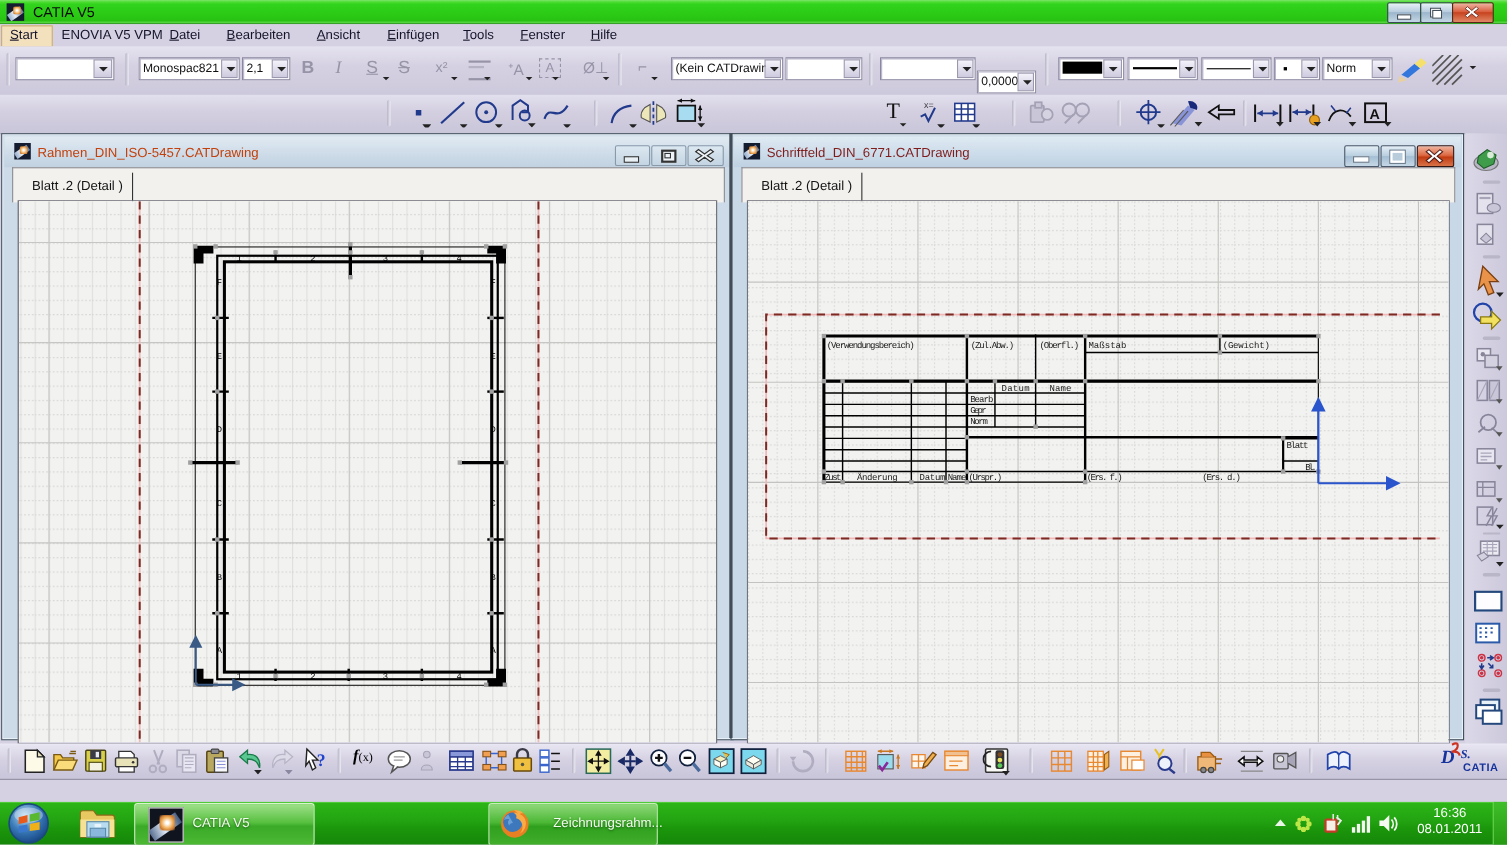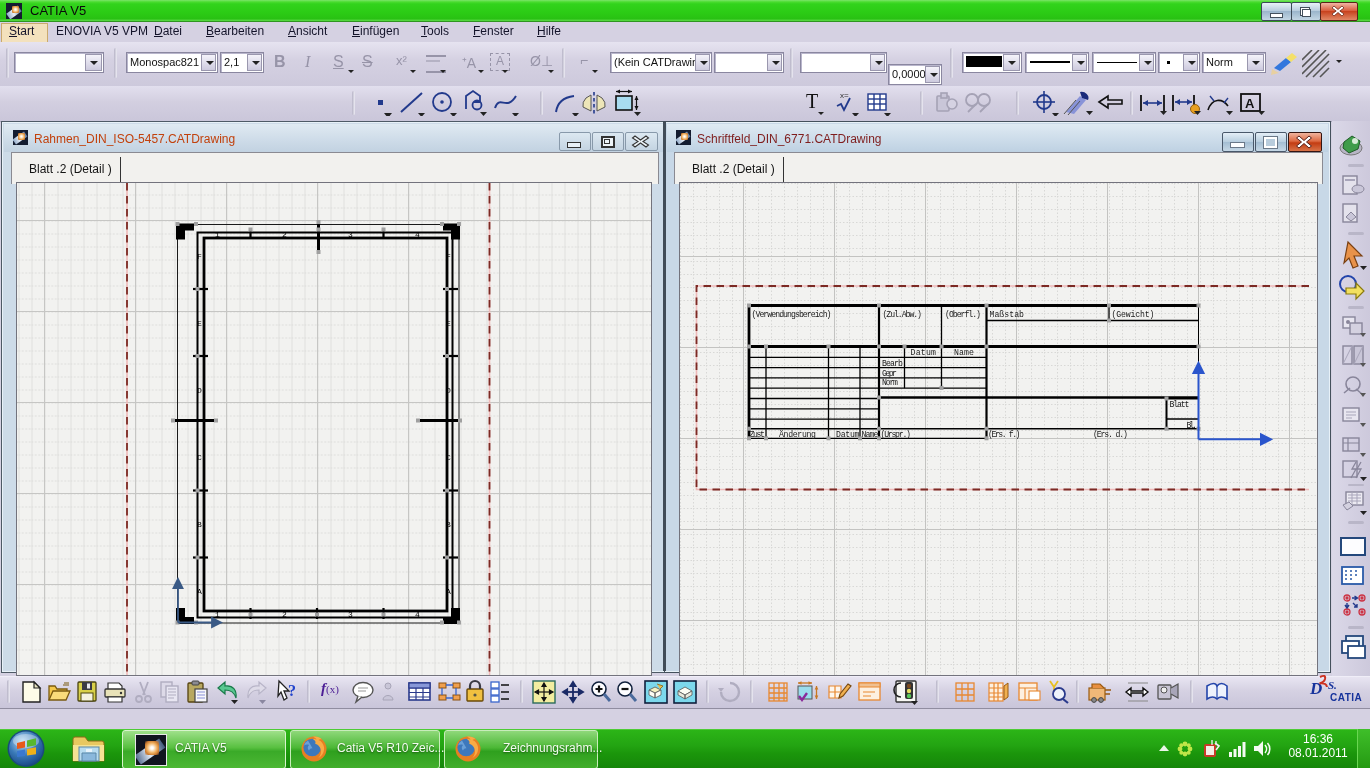--- a/index.html
+++ b/index.html
@@ -823,21 +823,21 @@
   <path d="M21 8 l-7 -6 v4 c-8 -1 -12 4 -11 12 c2 -6 5 -8 11 -8 v4 Z" fill="#dedbe8" stroke="#b8b5c8" stroke-width="1.2"></path>
   <path d="M14 20 h7 l-3.5 4 Z" fill="#8a87a0"></path>
 </svg>
 
 <svg class="abs" style="left:275px;top:679px;" width="26" height="26" viewBox="0 0 26 26">
   <path d="M4 2 L14 12 L9 12 L12 19 L9 21 L6 13 L3 17 Z" fill="#fff" stroke="#222" stroke-width="1.3"></path>
   <text x="13" y="17" font-size="16" font-weight="bold" fill="#2244cc" font-family="Liberation Serif">?</text>
 </svg>
 <div class="sep" style="left:307px;top:680px;height:23px;"></div>
 
-<div class="abs" style="left:321px;top:680px;font-size:15px;color:#4c1d95;font-family:'Liberation Serif',serif;"><i><b>f</b></i><span style="font-size:11px;">(x)</span></div>
+<div class="abs" style="left:321px;top:680px;font-size:15px;color:#000000;font-family:'Liberation Serif',serif;"><i><b>f</b></i><span style="font-size:11px;">(x)</span></div>
 
 <svg class="abs" style="left:350px;top:680px;" width="26" height="24" viewBox="0 0 26 24">
   <ellipse cx="13" cy="10" rx="10" ry="7.5" fill="#fff" stroke="#555" stroke-width="1.4"></ellipse>
   <path d="M8 16 l-2 6 6 -5" fill="#fff" stroke="#555" stroke-width="1.4"></path>
   <path d="M8 8 h10 M8 11 h8" stroke="#999" stroke-width="1.2"></path>
 </svg>
 
 <svg class="abs" style="left:381px;top:682px;" width="14" height="20" viewBox="0 0 14 20">
   <circle cx="7" cy="4" r="3" fill="#c9c6d8" stroke="#a8a5b8"></circle>
   <path d="M2 18 c0-6 10-6 10 0 Z" fill="#c9c6d8" stroke="#a8a5b8"></path>
@@ -1053,29 +1053,20 @@
 </svg>
 
 <div class="abs" style="left:122px;top:730px;width:162px;height:37px;background:linear-gradient(#9fe08a,#58c040 45%,#3aaa28 55%,#4db834);border:1px solid #d8f4cc;border-radius:3px;">
   <div class="abs" style="left:12px;top:3px;width:30px;height:30px;background:#10141f;border:1px solid #e8e8e8;overflow:hidden;">
     <div class="abs" style="left:-1px;top:11px;width:30px;height:11px;background:linear-gradient(100deg,#51688c,#dde8f4 45%,#3c5478);transform:rotate(-35deg);"></div>
     <div class="abs" style="left:9px;top:6px;width:14px;height:14px;background:radial-gradient(circle,#fff 12%,#f0b060 50%,#c87830 75%,transparent);"></div>
   </div>
   <div class="abs" style="left:52px;top:10px;font-size:12px;color:#f4fcf0;white-space:nowrap;text-shadow:0 1px 2px #1a5a10;">CATIA V5</div>
 </div>
 
-<div class="abs" style="left:290px;top:730px;width:148px;height:37px;background:linear-gradient(#8fd87a,#4cb836 45%,#2fa01e 55%,#42ae2c);border:1px solid #c8ecba;border-radius:3px;">
-  <svg class="abs" style="left:8px;top:3px;" width="30" height="30" viewBox="0 0 30 30">
-    <circle cx="15" cy="15" r="12.5" fill="#e87f22"></circle>
-    <circle cx="13.2" cy="13.5" r="8.8" fill="#3e78bc"></circle>
-    <path d="M9 6.5 a8.8 8.8 0 0 0 -4 5 c2 -1 3.5 -1.2 5 -0.5 c-1.8 2 -1.5 4 0 5.5 c.8 -1.8 2 -2.4 3.5 -2.2 Z" fill="#6aa0d8"></path>
-    <path d="M14 2.8 c3 -.8 6.8 .3 9 2.7 c-1.5 -.4 -2.8 -.2 -3.6 .5 c3 1.2 5 3.6 5.6 7 c.6 4.6 -1.6 8.8 -5.6 11 c2.3 -2.6 3.2 -5.6 2.2 -9 c-.8 -2.6 -2.6 -4.4 -5.4 -5.2 c.8 -1.8 .2 -3.4 -2.2 -4.6 c1.4 -.4 2.6 -.3 3.6 .3 c-.8 -1.2 -2 -2 -3.6 -2.7 Z" fill="#f9ab45"></path>
-  </svg>
-  <div class="abs" style="left:46px;top:10px;font-size:12px;color:#f4fcf0;white-space:nowrap;text-shadow:0 1px 2px #1a5a10;">Catia V5 R10 Zeic...</div>
-</div>
 
 <div class="abs" style="left:444px;top:730px;width:152px;height:37px;background:linear-gradient(#8fd87a,#4cb836 45%,#2fa01e 55%,#42ae2c);border:1px solid #c8ecba;border-radius:3px;">
   <svg class="abs" style="left:8px;top:3px;" width="30" height="30" viewBox="0 0 30 30">
     <circle cx="15" cy="15" r="12.5" fill="#e87f22"></circle>
     <circle cx="13.2" cy="13.5" r="8.8" fill="#3e78bc"></circle>
     <path d="M9 6.5 a8.8 8.8 0 0 0 -4 5 c2 -1 3.5 -1.2 5 -0.5 c-1.8 2 -1.5 4 0 5.5 c.8 -1.8 2 -2.4 3.5 -2.2 Z" fill="#6aa0d8"></path>
     <path d="M14 2.8 c3 -.8 6.8 .3 9 2.7 c-1.5 -.4 -2.8 -.2 -3.6 .5 c3 1.2 5 3.6 5.6 7 c.6 4.6 -1.6 8.8 -5.6 11 c2.3 -2.6 3.2 -5.6 2.2 -9 c-.8 -2.6 -2.6 -4.4 -5.4 -5.2 c.8 -1.8 .2 -3.4 -2.2 -4.6 c1.4 -.4 2.6 -.3 3.6 .3 c-.8 -1.2 -2 -2 -3.6 -2.7 Z" fill="#f9ab45"></path>
   </svg>
   <div class="abs" style="left:46px;top:10px;font-size:12px;color:#f4fcf0;white-space:nowrap;text-shadow:0 1px 2px #1a5a10;margin-left:12px;">Zeichnungsrahm...</div>
 </div>

